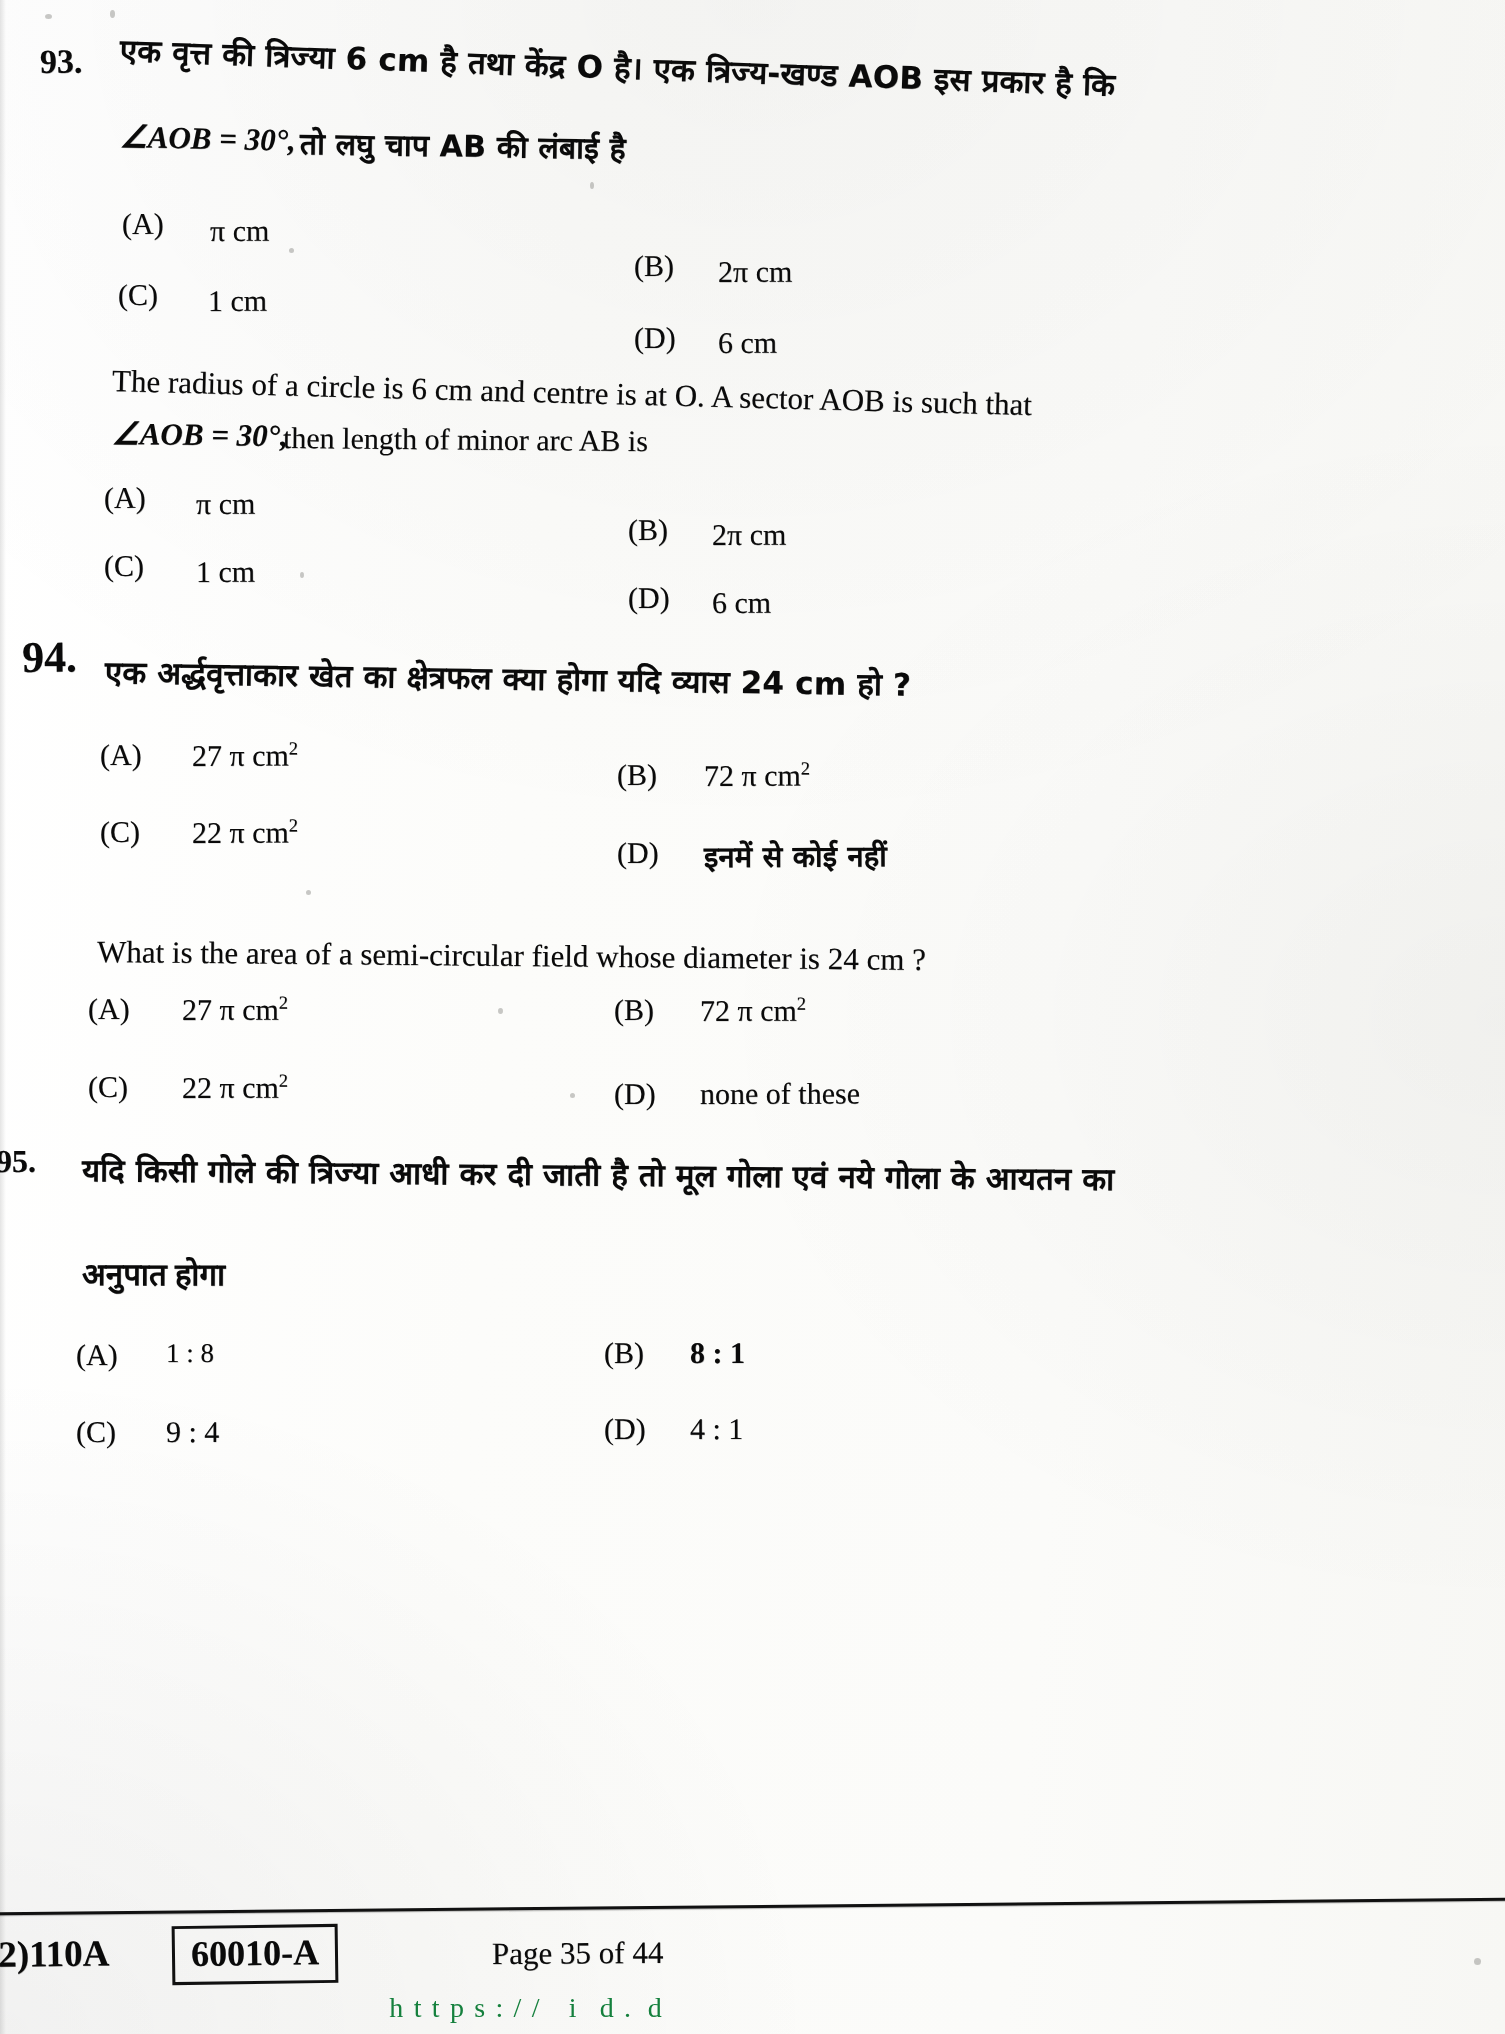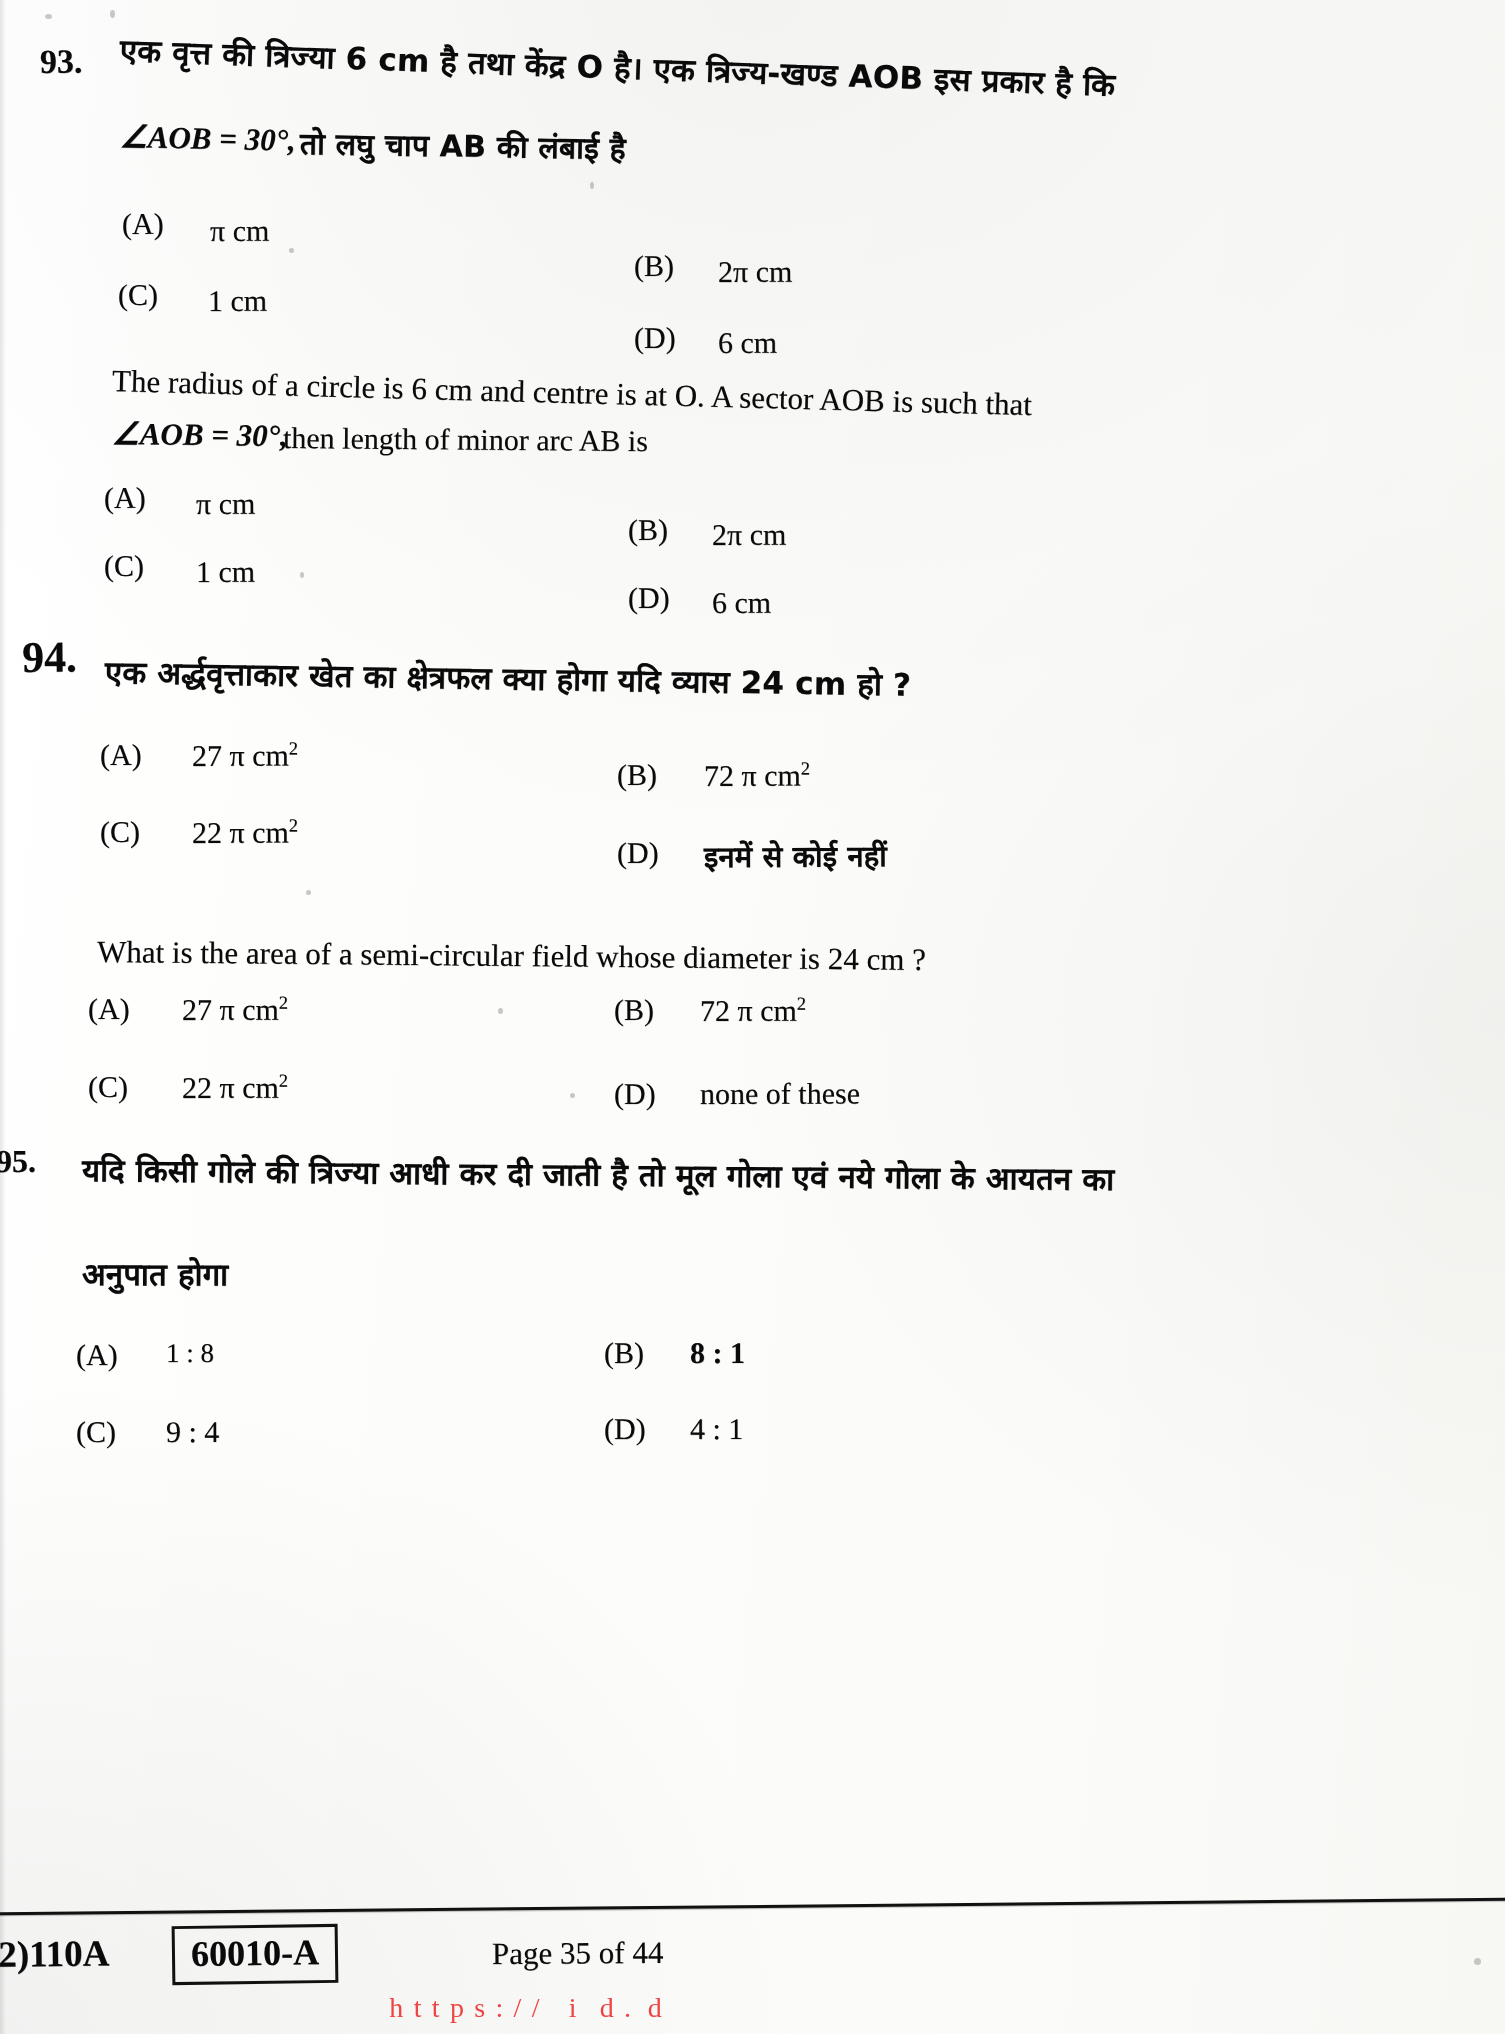--- a/index.html
+++ b/index.html
@@ -59,21 +59,21 @@
     box-shadow:0 1px 1px rgba(0,0,0,0.25);
   }
   .code-box{
     position:absolute;
     border:3px solid #111;
     padding:4px 16px 7px 16px;
     transform:rotate(-0.8deg);
     background:transparent;
   }
   .faint{
-    color:#ef4444;
+    color:#15803d;
     text-shadow:none;
   }
   .speck{
     position:absolute;
     background:#9a9a97;
     border-radius:50%;
     opacity:0.55;
   }
   .edge-dark{
     position:absolute;
@@ -155,21 +155,21 @@
     <div class="ln opt-label" style="left:88px; top:1070px; font-size:30px; transform:rotate(-0.2deg);">(C)</div>
     <div class="ln eng" style="left:182px; top:1070px; font-size:30px; transform:rotate(-0.2deg);"><span>22 π cm</span><sup>2</sup></div>
 
     <div class="ln opt-label" style="left:614px; top:1077px; font-size:30px; transform:rotate(-0.2deg);">(D)</div>
     <div class="ln eng" style="left:700px; top:1077px; font-size:30px; transform:rotate(-0.2deg);">none of these</div>
 
     <div class="ln qnum" style="left:-4px; top:1143px; font-size:32px; transform:rotate(-0.4deg);">95.</div>
 
     <div class="ln hindi" style="left:82px; top:1148px; font-size:31px; transform:rotate(0.5deg);">यदि किसी गोले की त्रिज्या आधी कर दी जाती है तो मूल गोला एवं नये गोला के आयतन का</div>
 
-    <div class="ln hindi" style="left:82px; top:1252px; font-size:31px; transform:rotate(0.15deg);">अनुपात होगा</div>
+    <div class="ln hindi" style="left:82px; top:1252px; font-size:31px; transform:rotate(0.15deg);font-family:Liberation Serif, serif;">अनुपात होगा</div>
 
     <div class="ln opt-label" style="left:76px; top:1338px; font-size:30px; transform:rotate(-0.1deg);">(A)</div>
     <div class="ln eng" style="left:166px; top:1338px; font-size:27px; transform:rotate(-0.1deg);">1 : 8</div>
 
     <div class="ln opt-label" style="left:604px; top:1336px; font-size:30px; transform:rotate(-0.1deg);">(B)</div>
     <div class="ln eng" style="left:690px; top:1336px; font-size:30px; transform:rotate(-0.1deg);font-weight:bold;">8 : 1</div>
 
     <div class="ln opt-label" style="left:76px; top:1415px; font-size:30px; transform:rotate(-0.1deg);">(C)</div>
     <div class="ln eng" style="left:166px; top:1415px; font-size:30px; transform:rotate(-0.1deg);">9 : 4</div>
 

